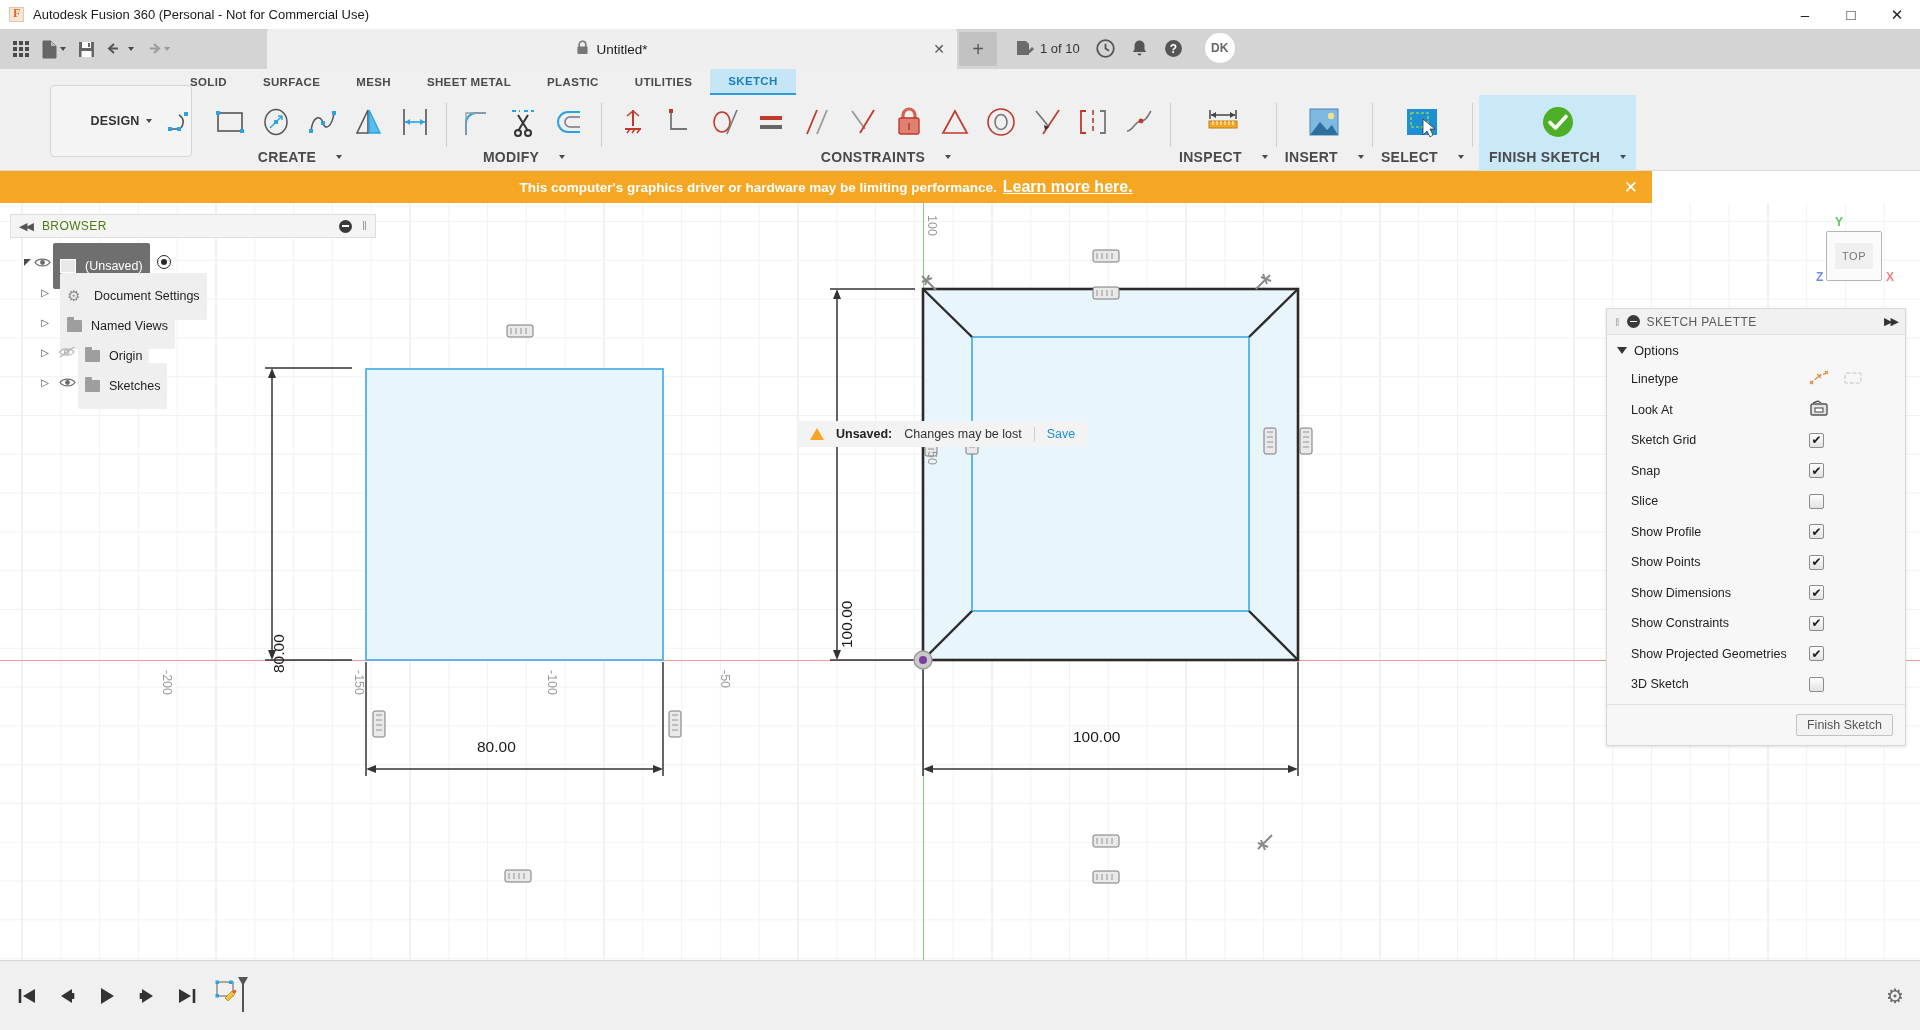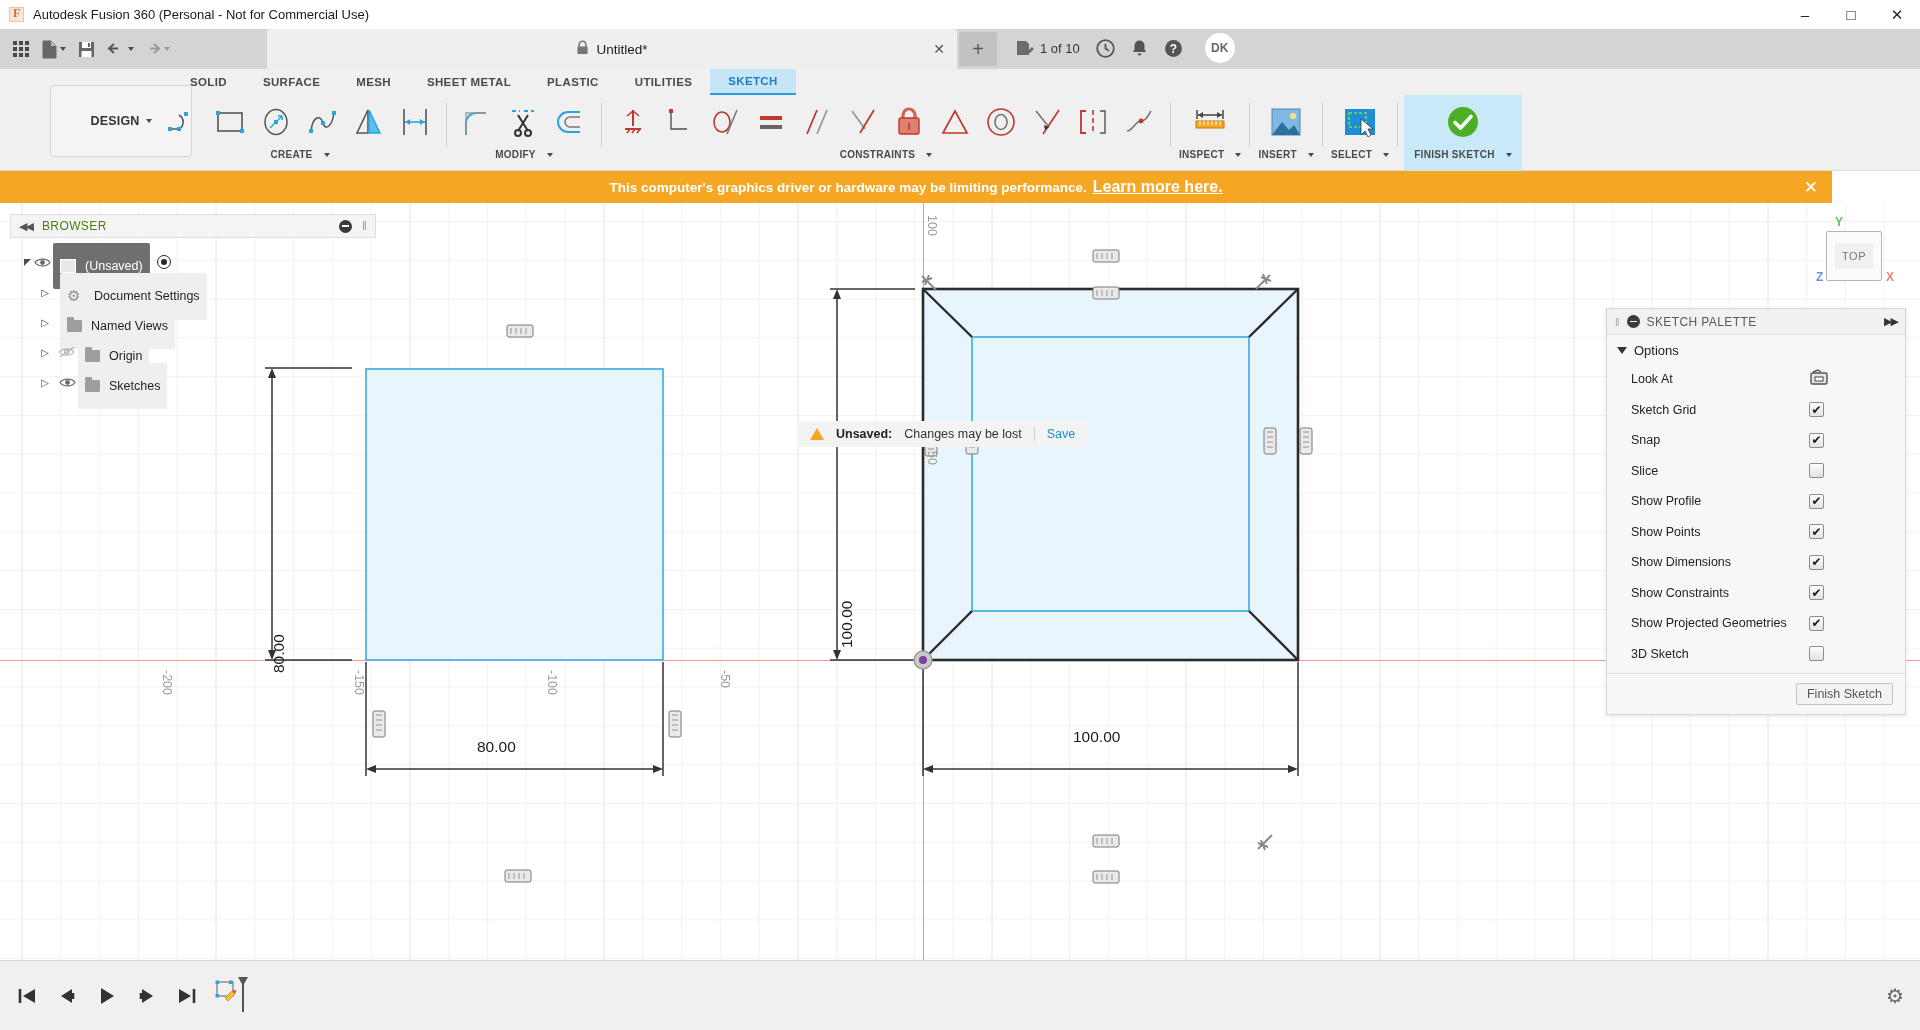--- a/index.html
+++ b/index.html
@@ -99,27 +99,27 @@
   .ribtab {
     height: 26px; padding: 0 18px; display: flex; align-items: center;
     font-size: 11.5px; font-weight: bold; letter-spacing: .35px; color: #4a4a4a;
   }
   .ribtab.active { background: #c6e6f7; color: #1a7fc1; border-bottom: 2px solid #2d9cdb; }
 
   .ribtools { position: absolute; left: 160px; top: 26px; right: 0; height: 76px; display: flex; align-items: stretch; }
   .tgroup { display: flex; flex-direction: column; align-items: center; justify-content: flex-start; padding: 0 2px; position: relative; }
   .trow { display: flex; align-items: center; height: 54px; }
   .tbtn { width: 46px; height: 52px; display: flex; align-items: center; justify-content: center; }
-  .tlabel { font-size: 10px; font-weight: bold; letter-spacing: .3px; color: #4a4a4a; display: flex; align-items: center; gap: 11px; }
+  .tlabel { font-size: 14px; font-weight: bold; letter-spacing: .3px; color: #4a4a4a; display: flex; align-items: center; gap: 20px; }
   .vsep { width: 1px; background: #cfcfcf; margin: 8px 6px 24px; align-self: stretch; }
   .finish-group { background: #c9e9f8; padding: 0 10px; }
 
   
   .warnbar {
-    position: absolute; top: 171px; left: 0; width: 1832px; height: 32px;
+    position: absolute; top: 171px; left: 0; width: 1652px; height: 32px;
     background: #f5a623;
     display: flex; align-items: center; justify-content: center;
   }
   .warnbar .msg { font-size: 13.5px; color: #fff; font-weight: bold; }
   .warnbar .lnk { color: #fff; text-decoration: underline; font-weight: bold; }
   .warnbar .x { position: absolute; right: 14px; top: 6px; font-size: 17px; color: #fff; }
 
   
   .canvas {
     position: absolute; top: 203px; left: 0; width: 1920px; height: 757px;
@@ -780,20 +780,38 @@
         <span class="mini"></span>
         <span class="ttl">SKETCH PALETTE</span>
         <span class="exp">▶▶</span>
       </div>
       <div class="pal-section">
         <div class="pal-sec-title">
           <span class="tri-d"></span>
           <span>Options</span>
         </div>
 
+        <div class="pal-row">
+          <span class="rl">Linetype</span>
+          <span class="rr">
+            <span>
+              <svg width="20" height="16" viewBox="0 0 20 16">
+                  <path d="M2 13 L10 6 L18 3" fill="none" stroke="#e08a3a" stroke-width="1.3" stroke-dasharray="3 2"></path>
+                  <path d="M1 11 l3 3 M4 11 l-3 3" stroke="#e08a3a" stroke-width="1.1"></path>
+                  <path d="M16 1 l3 3 M19 1 l-3 3" stroke="#e08a3a" stroke-width="1.1"></path>
+                  <path d="M8 4 l4 4 M12 4 l-4 4" stroke="#e08a3a" stroke-width="1.1"></path>
+                </svg>
+            </span>
+            <span>
+              <svg width="20" height="16" viewBox="0 0 20 16">
+                  <rect x="2" y="3" width="16" height="10" rx="1.5" fill="none" stroke="#d2d2d2" stroke-width="1.5" stroke-dasharray="4 2"></rect>
+                </svg>
+            </span>
+          </span>
+        </div>
 
         <div class="pal-row">
           <span class="rl">Look At</span>
           <span class="rr">
             <span>
               <svg width="20" height="17" viewBox="0 0 20 17">
                   <path d="M4 3 l5 -2 l3 2" fill="none" stroke="#555" stroke-width="1.4"></path>
                   <rect x="2" y="4" width="16" height="11" rx="1.5" fill="#e4e4e4" stroke="#555" stroke-width="1.4"></rect>
                   <rect x="6" y="8" width="8" height="4" fill="#fff" stroke="#555" stroke-width="1.1"></rect>
                 </svg>

